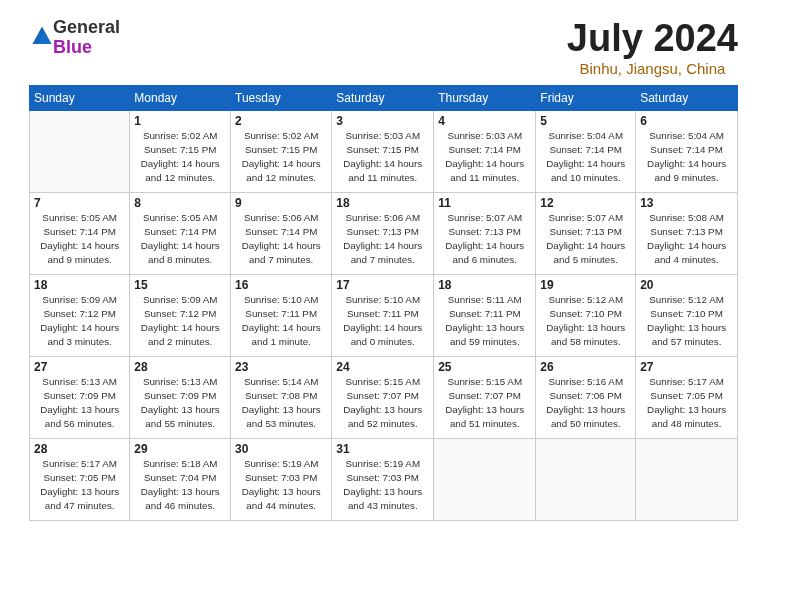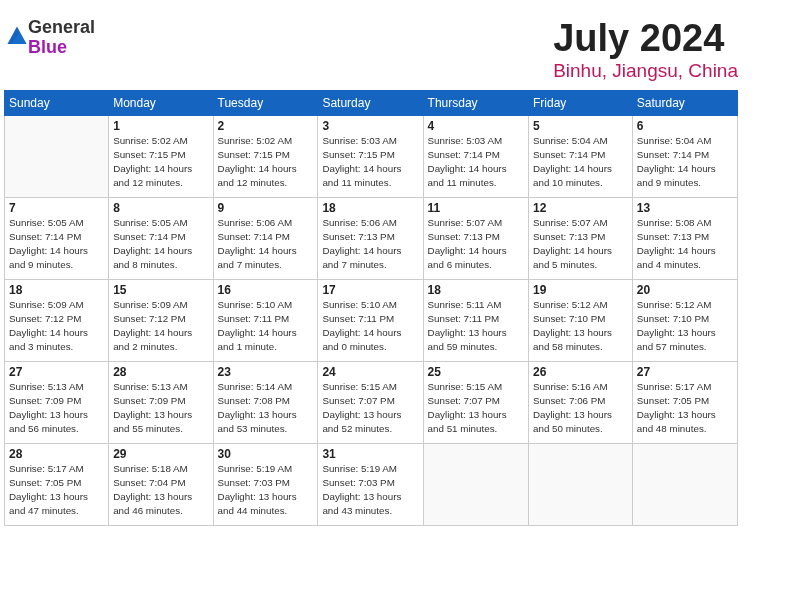--- a/index.html
+++ b/index.html
@@ -6,21 +6,21 @@
     body {
       font-family: Arial, sans-serif;
       background: #fff;
       width: 792px;
       height: 612px;
       overflow: hidden;
     }
     .page {
       width: 756px;
       height: 612px;
-      padding: 18px 18px 10px 4px;
+      padding: 18px 18px 10px 29px;
       background: #fff;
     }
     .header {
       display: flex;
       justify-content: space-between;
       align-items: flex-start;
       margin-bottom: 8px;
     }
     .logo {
       display: flex;
@@ -32,32 +32,32 @@
       line-height: 1.1;
     }
     .logo-general { color: #333; }
     .logo-blue { color: #a21caf; }
     .logo-icon {
       width: 22px;
       height: 22px;
       margin-left: 2px;
     }
     .title-block {
-      text-align: left;
+      text-align: center;
       margin-left: 8px;
     }
     .month-title {
       font-size: 38px;
       font-weight: bold;
       color: #222;
       line-height: 1.1;
     }
     .location {
-      font-size: 19px;
-      color: #be185d;
+      font-size: 15px;
+      color: #a16207;
     }
     .calendar {
       width: 100%;
       border-collapse: collapse;
       font-size: 10.5px;
     }
     .calendar th {
       background: #1565c0;
       color: #fff;
       padding: 5px 4px;
@@ -77,20 +77,21 @@
       font-weight: bold;
       font-size: 12px;
       color: #222;
       display: block;
       margin-bottom: 1px;
     }
     .day-info {
       font-size: 9.8px;
       color: #333;
       line-height: 1.45;
+      text-align: center;
     }
     .empty-cell {
       background: #f9f9f9;
     }
   </style>
 </head>
 <body>
 
 <div class="page">
   <div class="header">

